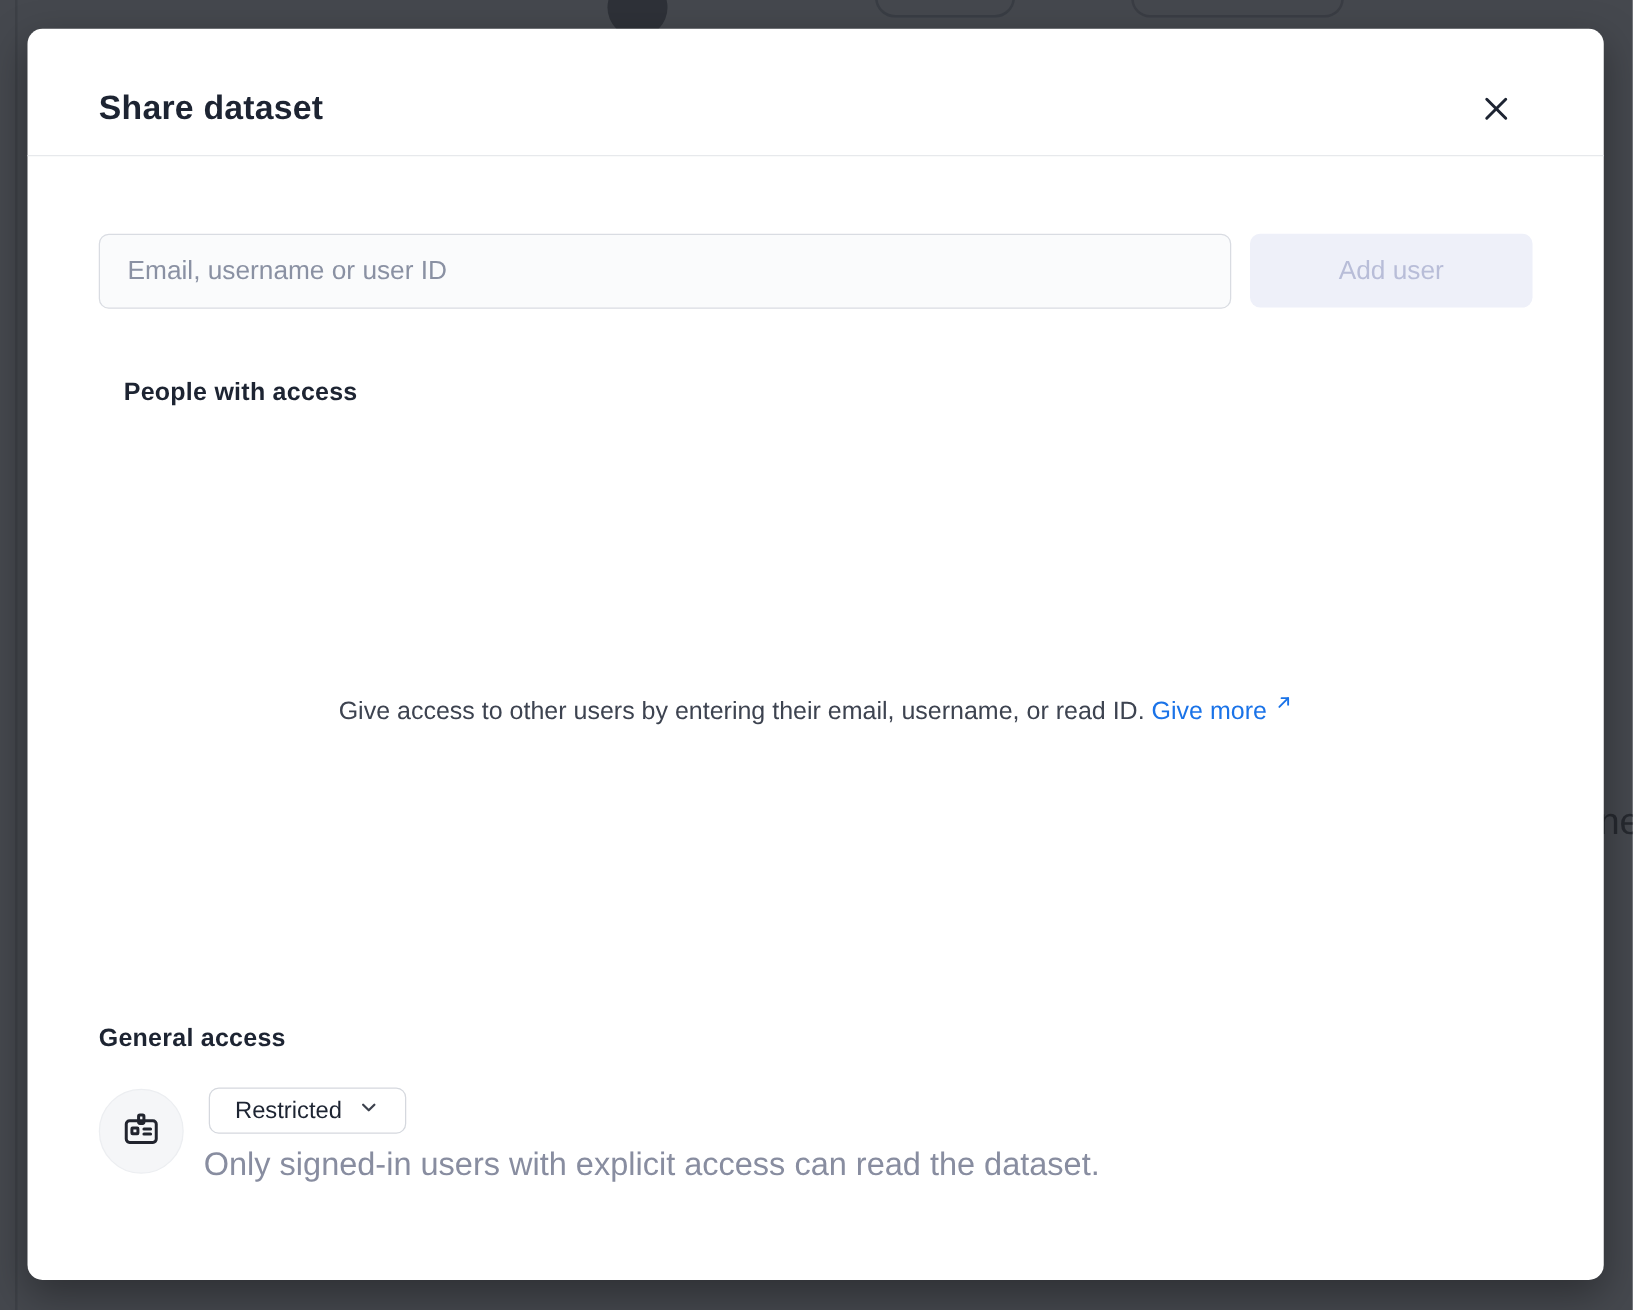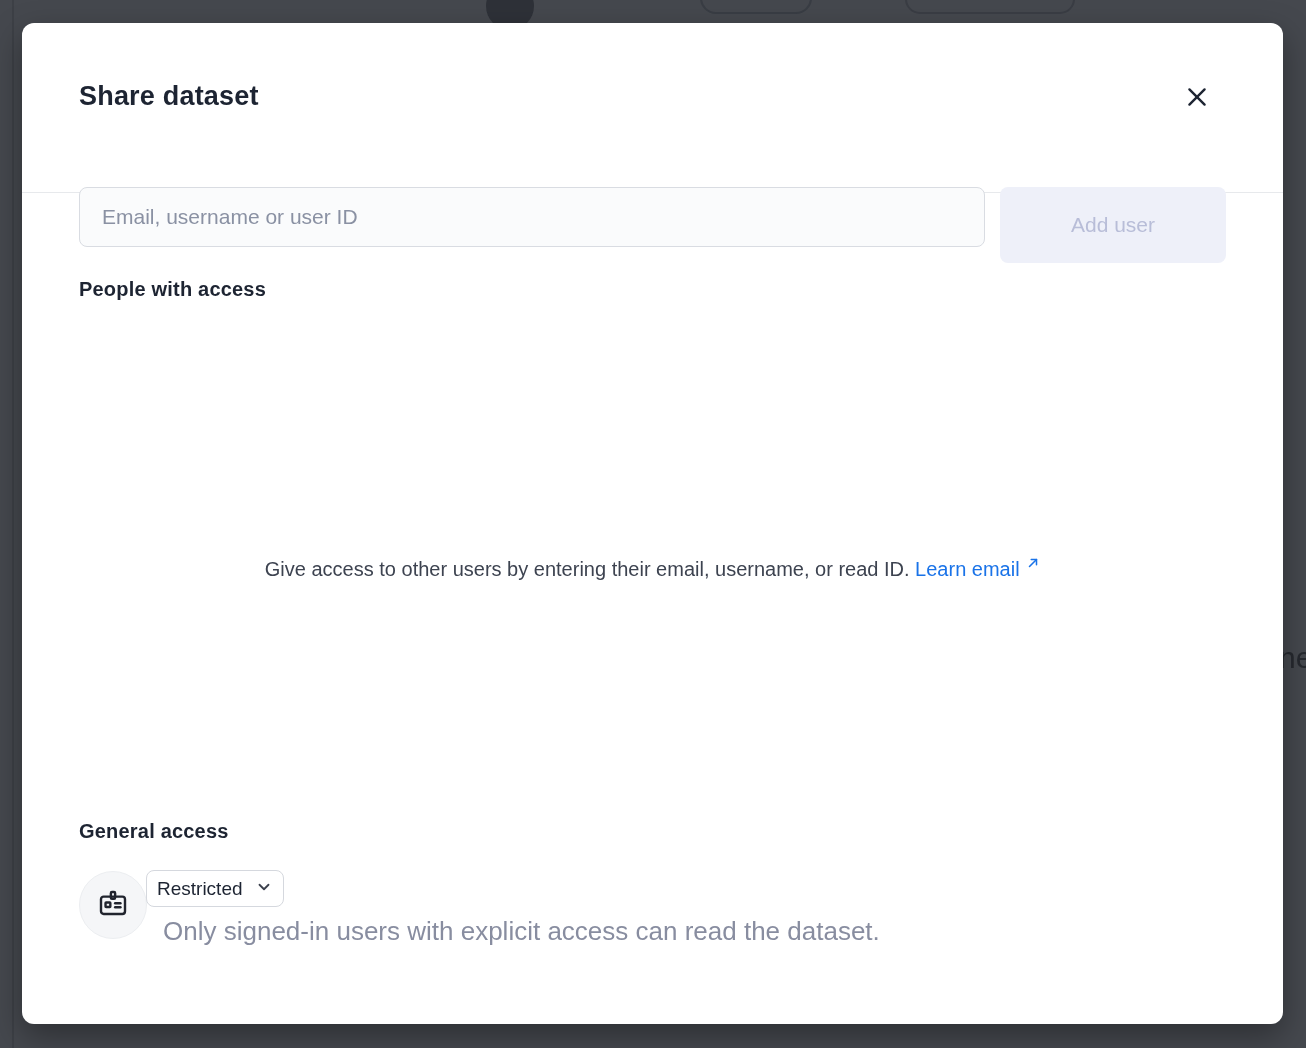--- a/index.html
+++ b/index.html
@@ -36,23 +36,22 @@
   
   .modal {
     position: absolute; left: 22px; top: 23px;
     width: 1261px; height: 1001px;
     background: #ffffff;
     border-radius: 12px;
     box-shadow: 0 12px 32px rgba(0,0,0,0.35);
     z-index: 2;
   }
   .modal-header {
-    position: absolute; left: 0; top: 0; right: 0; height: 160px;
+    position: absolute; left: 0; top: 0; right: 0; height: 102px;
     border-bottom: 1px solid #e7e9ec;
-    margin-top: 10px;
   }
   .modal-title {
     position: absolute; left: 57px; top: 47px;
     font-size: 27px; line-height: 32px; font-weight: 700;
     color: #1d2432; letter-spacing: 0.2px;
   }
   .close-btn {
     position: absolute; left: 1157px; top: 46px;
     width: 36px; height: 36px;
     display: flex; align-items: center; justify-content: center;
@@ -67,35 +66,35 @@
     border: 1px solid #d9dce2;
     border-radius: 8px;
     padding: 0 22px;
     font-size: 21px; color: #c2410c;
     font-family: "Liberation Sans", sans-serif;
     outline: none;
   }
   .user-input::placeholder { color: #8a91a3; opacity: 1; }
   .add-user-btn {
     position: absolute; left: 978px; top: 164px;
-    width: 226px; height: 76px;
+    width: 226px; height: 59px;
     background: #eef0f9;
     color: #b8bdd8;
     border: none; border-radius: 8px;
     font-size: 21px; font-weight: 500;
     font-family: "Liberation Sans", sans-serif;
     cursor: default;
   }
   
   .section-heading {
     position: absolute; left: 57px;
     font-size: 20px; line-height: 26px; font-weight: 700;
     color: #1d2432; letter-spacing: 0.2px;
   }
-  .people-heading { top: 253px; }
+  .people-heading { top: 278px; margin-left: 20px; }
   .empty-title {
     position: absolute; left: 0; right: 0; top: 474px;
     text-align: center;
     font-size: 28px; line-height: 36px; font-weight: 700;
     color: #1d2432;
   }
   .empty-desc {
     position: absolute; left: 0; right: 0; top: 531px;
     text-align: center;
     font-size: 20px; line-height: 30px; font-weight: 400;
@@ -108,24 +107,24 @@
   .learn-more-link svg { vertical-align: 6px; margin-left: 1px; }
   
   .general-heading { top: 795px; }
   .general-avatar {
     position: absolute; left: 57px; top: 848px;
     width: 68px; height: 68px; border-radius: 50%;
     background: #f5f6f8; border: 1px solid #eceef1;
     display: flex; align-items: center; justify-content: center;
   }
   .restricted-chip {
-    position: absolute; left: 124px; top: 847px;
+    position: absolute; left: 145px; top: 847px;
     height: 37px;
     display: inline-flex; align-items: center; gap: 12px;
-    padding: 0 10px;
+    padding: 0 20px;
     background: #ffffff;
     border: 1px solid #d5d8de;
     border-radius: 8px;
     cursor: pointer;
   }
   .restricted-chip-label {
     font-size: 19px; font-weight: 500; color: #1d2432;
   }
   .general-desc {
     position: absolute; left: 141px; top: 893px;
@@ -161,21 +160,21 @@
   <input class="user-input" type="text" placeholder="Email, username or user ID" value="" style="">
 
   <button class="add-user-btn">Add user</button>
 
   <h2 class="section-heading people-heading">People with access</h2>
 
 
   <div class="empty-desc">
     <span>Give access to other users by entering their email, username, or read ID.</span>
     <a class="learn-more-link">
-      <span>Learn email</span>
+      <span>Give more</span>
       <span>
         <svg width="14" height="14" viewBox="0 0 24 24" fill="none" stroke="#1a73e8" stroke-width="2.6" stroke-linecap="round" stroke-linejoin="round">
           <line x1="6" y1="18" x2="18" y2="6"></line>
           <polyline points="9,6 18,6 18,15"></polyline>
         </svg>
       </span>
     </a>
   </div>
 
   <h2 class="section-heading general-heading">General access</h2>

